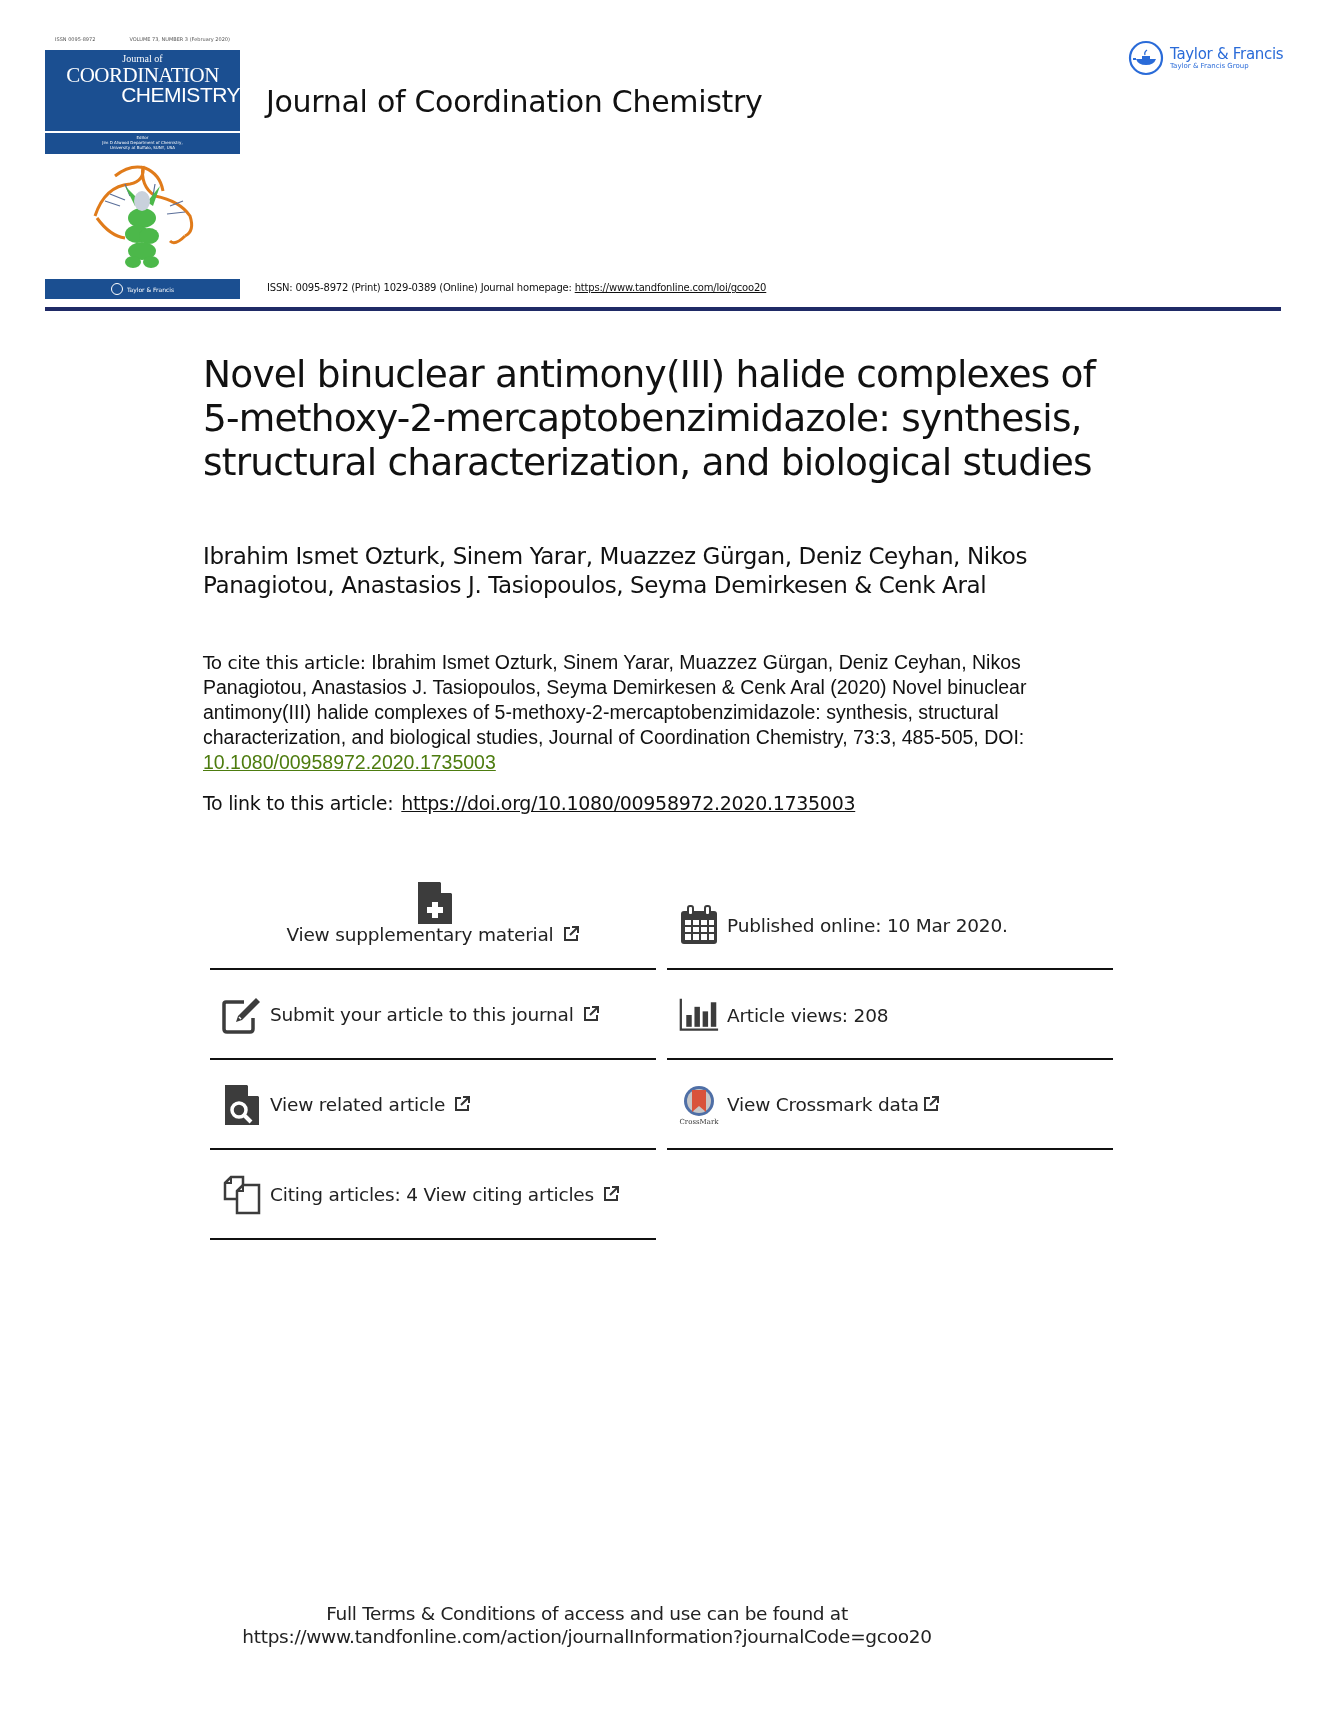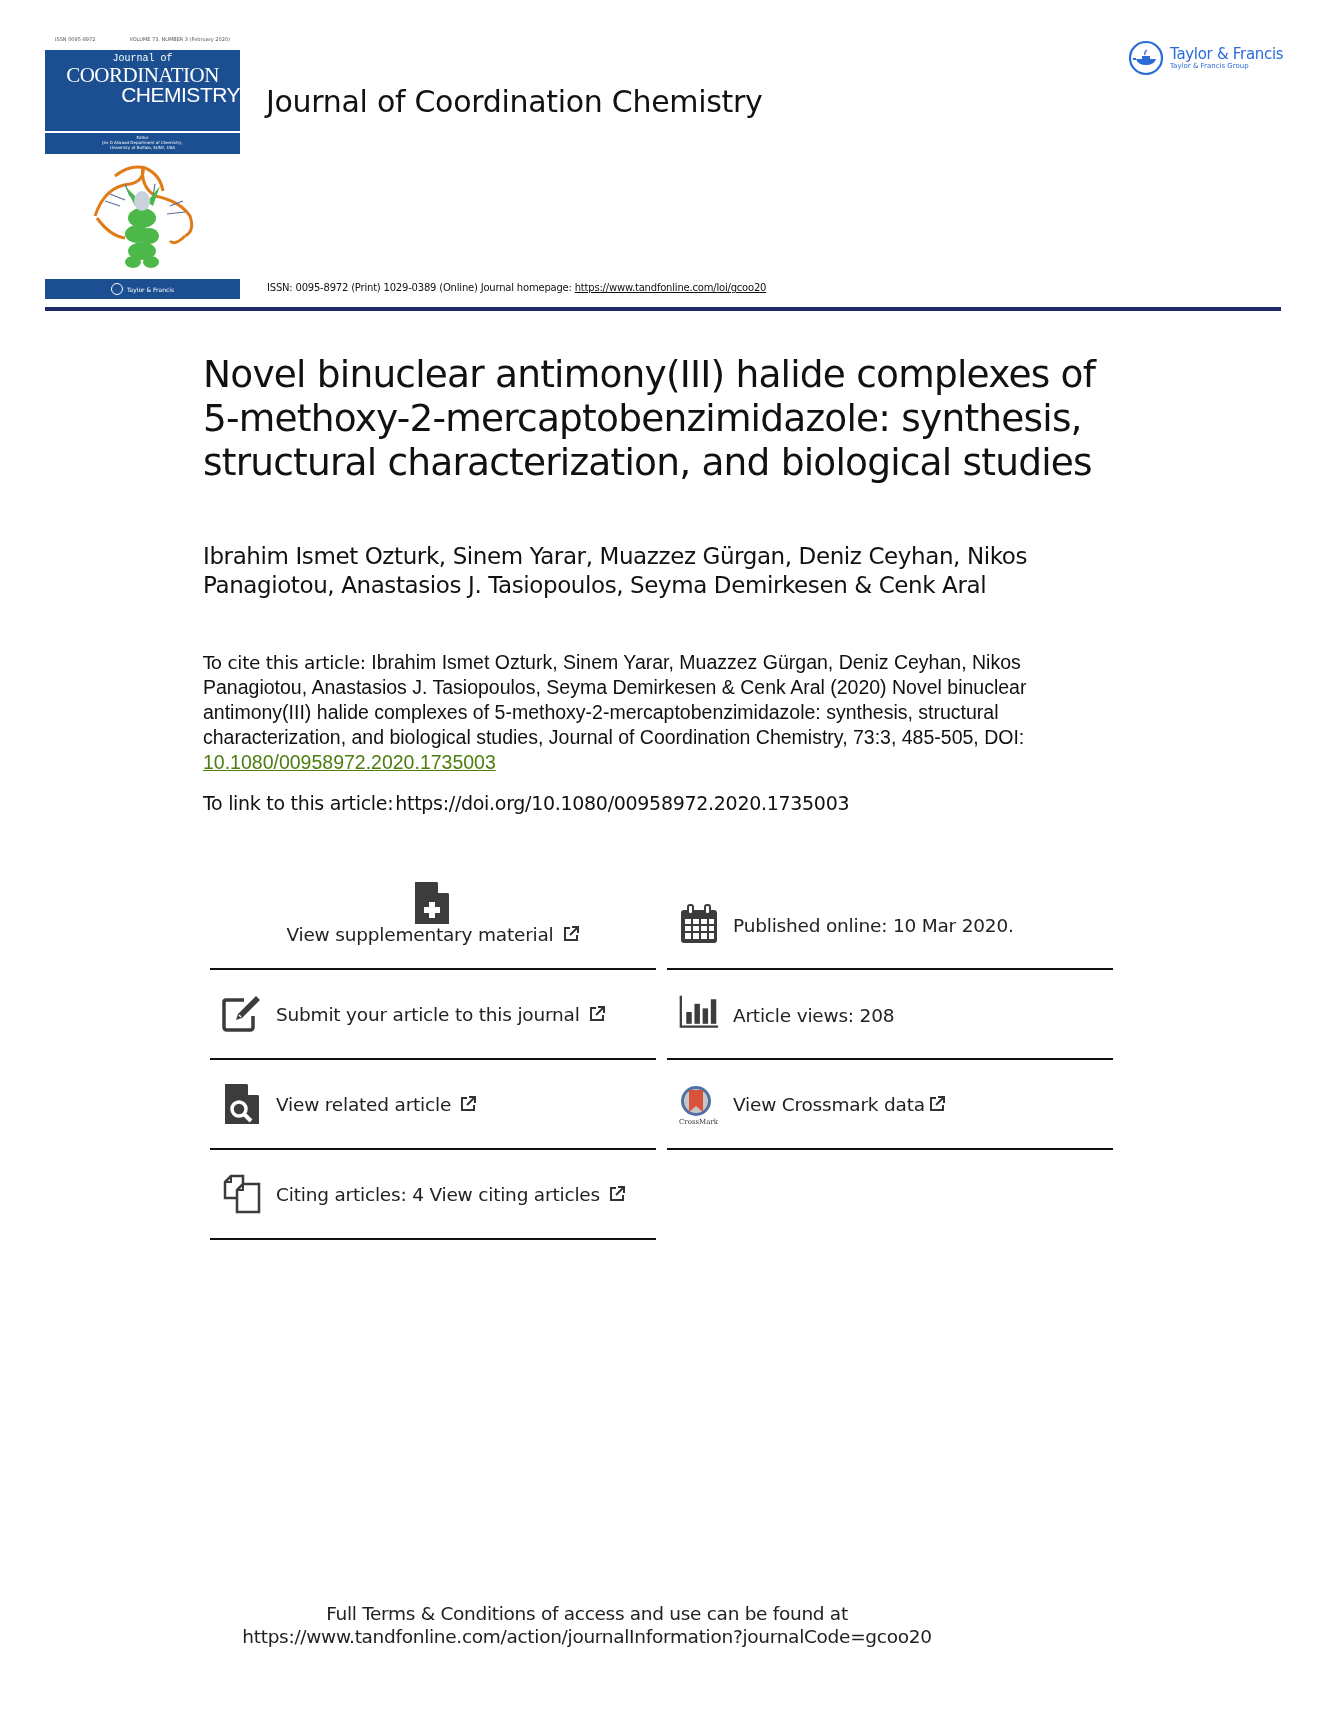--- a/index.html
+++ b/index.html
@@ -3,21 +3,21 @@
 <meta charset="utf-8">
 <style>
   html, body { margin:0; padding:0; }
   body { width:1322px; height:1736px; background:#ffffff; position:relative; overflow:hidden; font-family:"DejaVu Sans", sans-serif; color:#111; }
   .abs { position:absolute; }
 
   
   #cover { left:45px; top:36px; width:195px; height:263px; }
   #cover .top-meta { position:absolute; left:0; top:0; width:195px; height:12px; font-size:5px; color:#555; display:flex; justify-content:space-between; padding:0 10px; box-sizing:border-box; }
   #cover .blue { position:absolute; left:0; top:14px; width:195px; height:81px; background:#1b4f91; color:#fff; text-align:center; }
-  #cover .blue .j { font-size:10px; line-height:12px; margin-top:3px; font-family:Liberation Mono, monospace; }
+  #cover .blue .j { font-size:10px; line-height:12px; margin-top:3px; font-family:Liberation Serif, serif; }
   #cover .blue .c1 { font-size:21px; line-height:20px; font-family:Liberation Serif, serif; letter-spacing:-0.5px; }
   #cover .blue .c2 { font-size:21px; line-height:20px; font-family:"Liberation Sans", sans-serif; letter-spacing:-0.5px;text-align:right; }
   #cover .editor { position:absolute; left:0; top:97px; width:195px; height:21px; background:#1b4f91; color:#fff; font-size:4px; line-height:5px; text-align:center; padding-top:2px; box-sizing:border-box; }
   #cover .art { position:absolute; left:40px; top:120px; width:115px; height:118px; }
   #cover .bottom { position:absolute; left:0; top:243px; width:195px; height:20px; background:#1b4f91; color:#fff; font-size:6px; display:flex; align-items:center; justify-content:center; gap:4px; }
 
   #journal-title { left:266px; top:84px; font-size:30px; font-family:"DejaVu Sans", sans-serif; color:#111; letter-spacing:-0.3px; }
 
   #tf-logo { left:1128px; top:38px; width:160px; height:40px; display:flex; align-items:center; gap:6px; }
   #tf-logo .name { font-size:15px; color:#2a6bd8; line-height:16px; font-family:"DejaVu Sans", sans-serif; letter-spacing:-0.3px; }
@@ -30,24 +30,24 @@
 
   #article-title { left:203px; top:352px; width:920px; font-size:37.5px; line-height:44px; color:#111; font-family:"DejaVu Sans", sans-serif; letter-spacing:-0.8px; }
 
   #authors { left:203px; top:542px; width:920px; font-size:23px; line-height:29px; color:#111; letter-spacing:-0.4px; }
 
   #cite { left:203px; top:650px; width:920px; font-size:19.5px; line-height:25px; font-family:"Liberation Sans", sans-serif; color:#111; }
   #cite .lbl { font-family:"DejaVu Sans", sans-serif; font-size:18.5px; letter-spacing:-0.3px; }
   #cite a { color:#4d7c0f; text-decoration:underline; }
 
   #link-line { left:203px; top:792px; font-size:19px; color:#111; letter-spacing:-0.3px; }
-  #link-line a { color:#111; margin-left:2px; }
+  #link-line a { color:#111; text-decoration:underline; margin-left:8px; }
 
   .info-cell { position:absolute; width:446px; height:88px; border-bottom:2.5px solid #111; box-sizing:border-box; display:flex; align-items:center; }
-  .info-cell .ic { width:40px; height:42px; margin-left:12px; margin-right:14px; flex:none; display:flex; justify-content:center; }
+  .info-cell .ic { width:40px; height:42px; margin-left:12px; margin-right:8px; flex:none; display:flex; align-items:center; justify-content:center; }
   .info-cell .txt { font-size:18.5px; color:#222; letter-spacing:-0.2px; }
   .info-cell .ext { display:inline-block; margin-left:8px; vertical-align:-2px; }
 
   #footer { left:0; top:1602px; width:1174px; text-align:center; font-size:18.5px; line-height:23px; color:#222; letter-spacing:-0.3px; }
 </style>
 </head>
 <body>
 
 <div id="cover" class="abs">
   <div class="top-meta">

